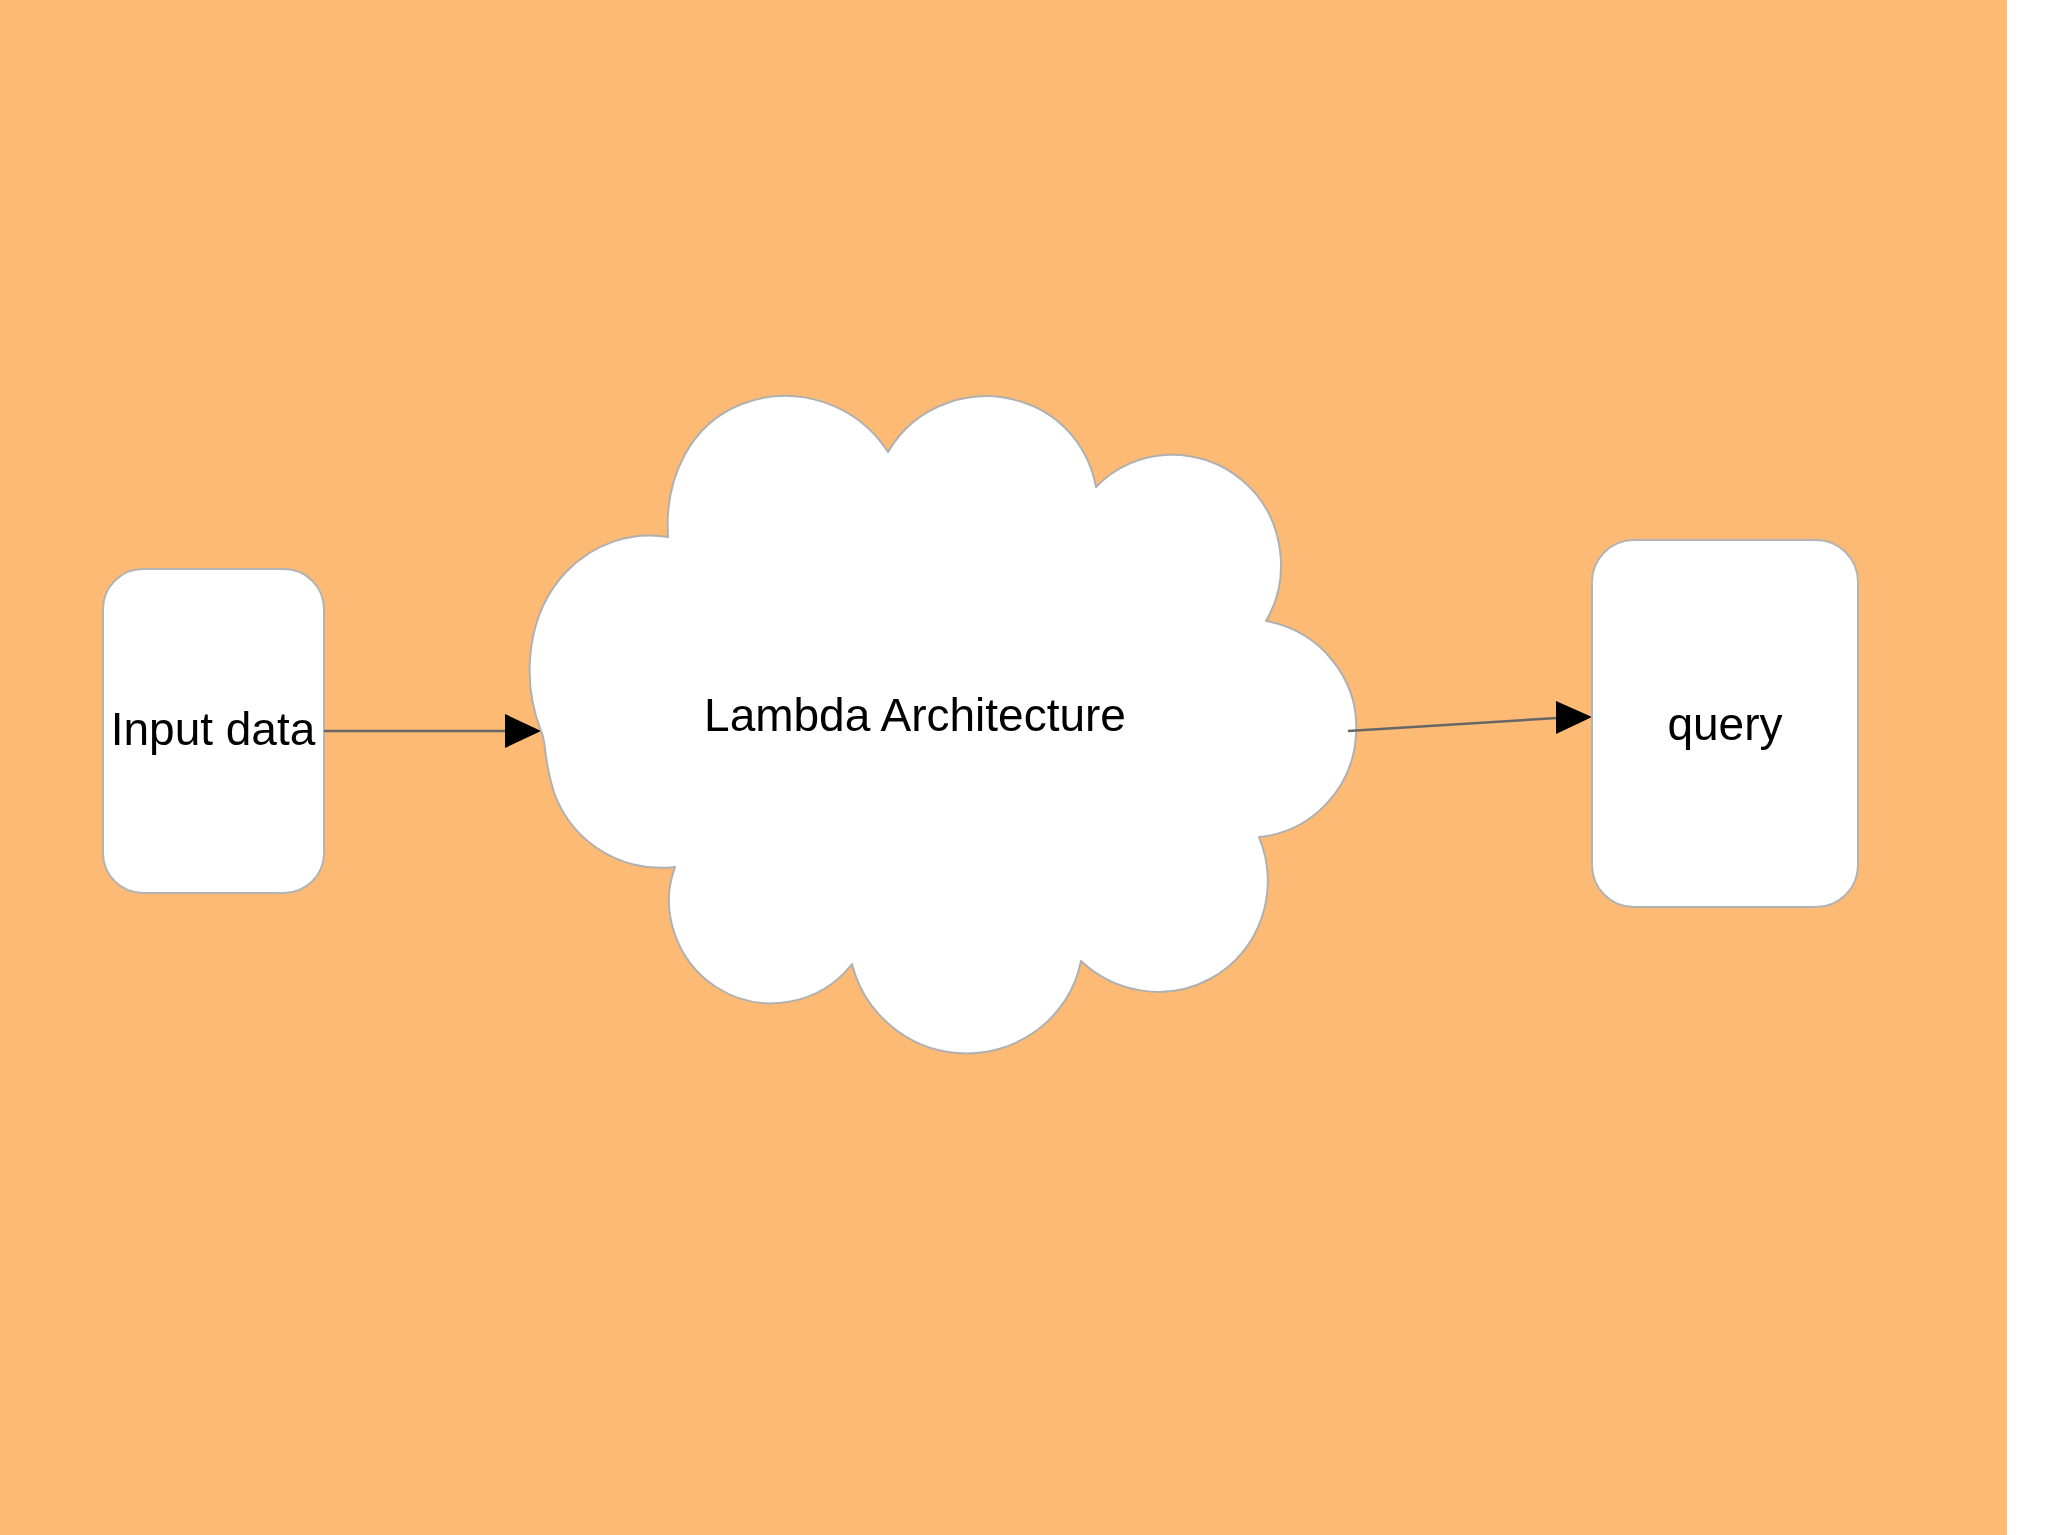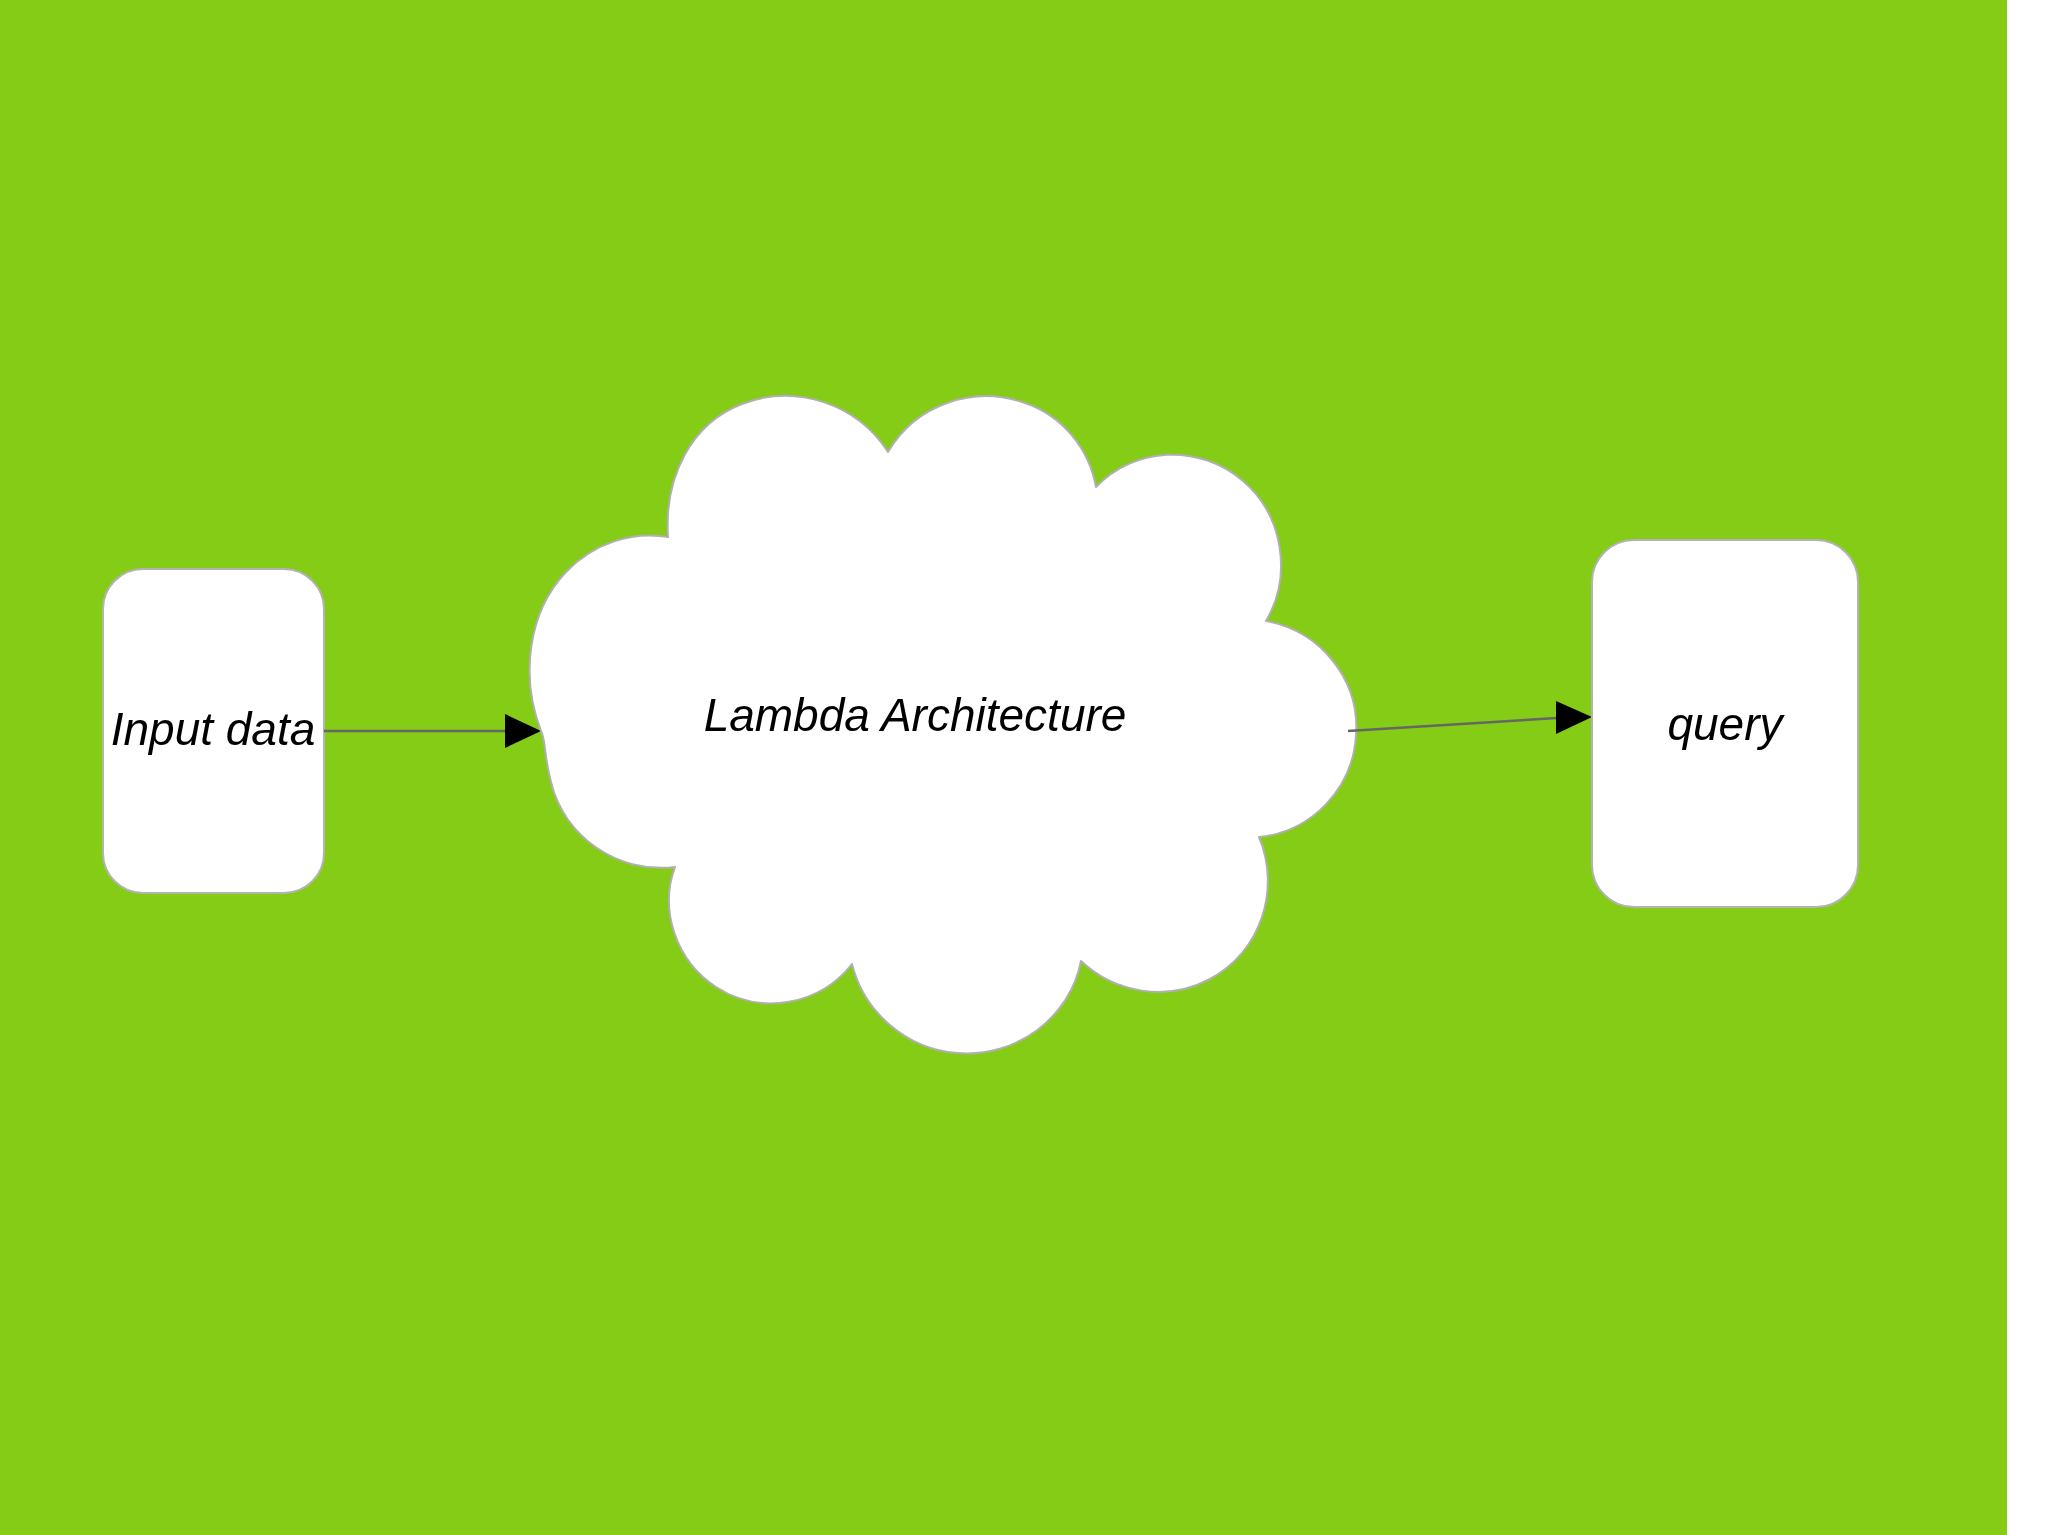--- a/index.html
+++ b/index.html
@@ -11,22 +11,21 @@
   body {
     width: 2048px;
     height: 1535px;
     overflow: hidden;
     font-family: "Liberation Sans", sans-serif;
   }
   #diagram-canvas {
     position: relative;
     width: 2007px;
     height: 1535px;
-    background: #84cc16;
-    font-style: italic;
+    background: #fdba74;
   }
   svg.diagram-svg {
     position: absolute;
     top: 0;
     left: 0;
     width: 2048px;
     height: 1535px;
     display: block;
   }
   .node-shape {

